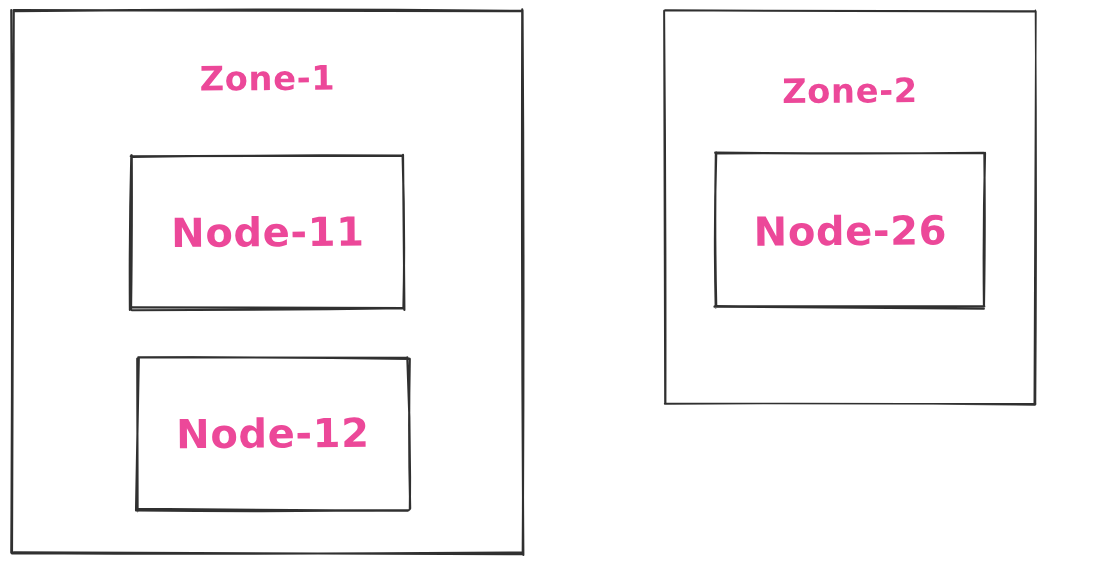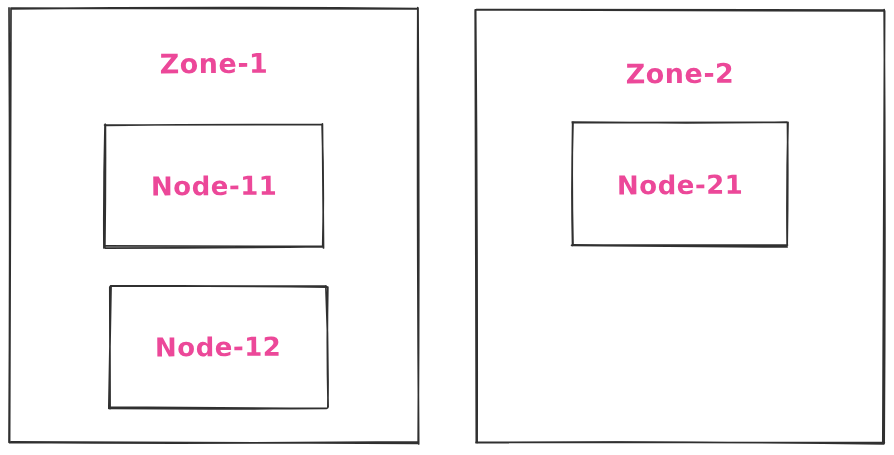--- a/index.html
+++ b/index.html
@@ -47,28 +47,28 @@
     transform: rotate(-0.4deg);
   }
   #zone-1 .zone-label { top: 40px; }
   #zone-2 .zone-label { top: 48px; }
   .node {
     display: flex;
     align-items: center;
     justify-content: center;
   }
   .node-label {
-    font-size: 26px;
+    font-size: 32px;
     font-weight: 600;
     letter-spacing: 0.5px;
     transform: rotate(-0.4deg);
   }
   
   #zone-1 { left: 10px;  top: 8px;  width: 408px; height: 435px; }
-  #zone-2 { left: 476px; top: 10px; width: 408px; height: 433px; }
+  #zone-2 { left: 476px; top: 10px; width: 408px; height: 312px; }
   
   #node-11 { left: 95px;  top: 117px; width: 218px; height: 122px; }
   #node-12 { left: 100px; top: 273px; width: 217px; height: 132px; }
   #node-21 { left: 96px;  top: 113px; width: 216px; height: 123px; }
 </style>
 </head>
 <body>
 
 <div id="canvas">
 
@@ -96,17 +96,17 @@
   <div class="box" id="zone-2">
     <svg class="sketch" viewBox="0 0 418 443">
         <path d="M4.26167695473251 4.7645267489711935 Q207.82791237997256 4.5315380658436215 412.170462962963 5.983189300411523 M413.16581275720165 4.531625514403292 Q414.6303763717421 222.34912551440328 413.1560802469136 438.2095473251029 M412.7143930041152 438.87650205761315 Q210.0013588820302 436.3574537037037 5.052808641975309 437.6803497942387 M6.107417695473251 437.7991563786008 Q6.474193244170095 221.4898559670782 4.660648148148148 5.19559670781893 M5.34488683127572 4.499588477366255 Q209.7822127914952 5.079665637860082 412.7795987654321 5.155288065843622 M413.62680041152265 5.777798353909465 Q413.0587508573388 221.2602160493827 411.80966049382715 438.3594238683128 M413.353158436214 437.63378600823046 Q209.4371407750343 438.1648405349794 4.950833333333334 437.20800411522634 M5.323960905349795 437.2675514403292 Q4.650715877914952 220.52687242798353 4.2031172839506175 4.901028806584362 "></path>
       </svg>
     <div class="zone-label">Zone-2</div>
 
     <div class="box node" id="node-21">
       <svg class="sketch" viewBox="0 0 226 133">
           <path d="M5.304650205761317 4.658734567901234 Q113.44362654320987 4.288970336076818 220.1973868312757 4.402088477366255 M220.49397119341563 5.333240740740741 Q221.18713991769548 67.0068664266118 220.17930041152263 127.18029835390946 M220.46106995884773 127.11885802469136 Q111.38806069958848 126.67105881344307 6.0056584362139915 126.93628600823045 M6.005946502057613 127.21558641975308 Q4.579722222222222 64.81488082990398 5.676460905349794 4.470051440329218 M5.128600823045267 4.023425925925926 Q114.49545781893003 5.571665809327846 219.99170781893005 4.181594650205762 M221.0290329218107 4.342376543209877 Q219.46860082304528 66.274747085048 220.15139917695473 126.87091563786008 M220.10724279835392 128.97243827160494 Q111.43248456790124 128.4574579903978 4.555534979423868 127.33801440329218 M5.5632304526748975 127.91361111111111 Q4.120442386831276 66.85313185871057 6.004115226337449 3.9828909465020574 "></path>
         </svg>
-      <div class="node-label">Node-21</div>
+      <div class="node-label">Node-26</div>
     </div>
   </div>
 
 </div>
 
 </body></html>

